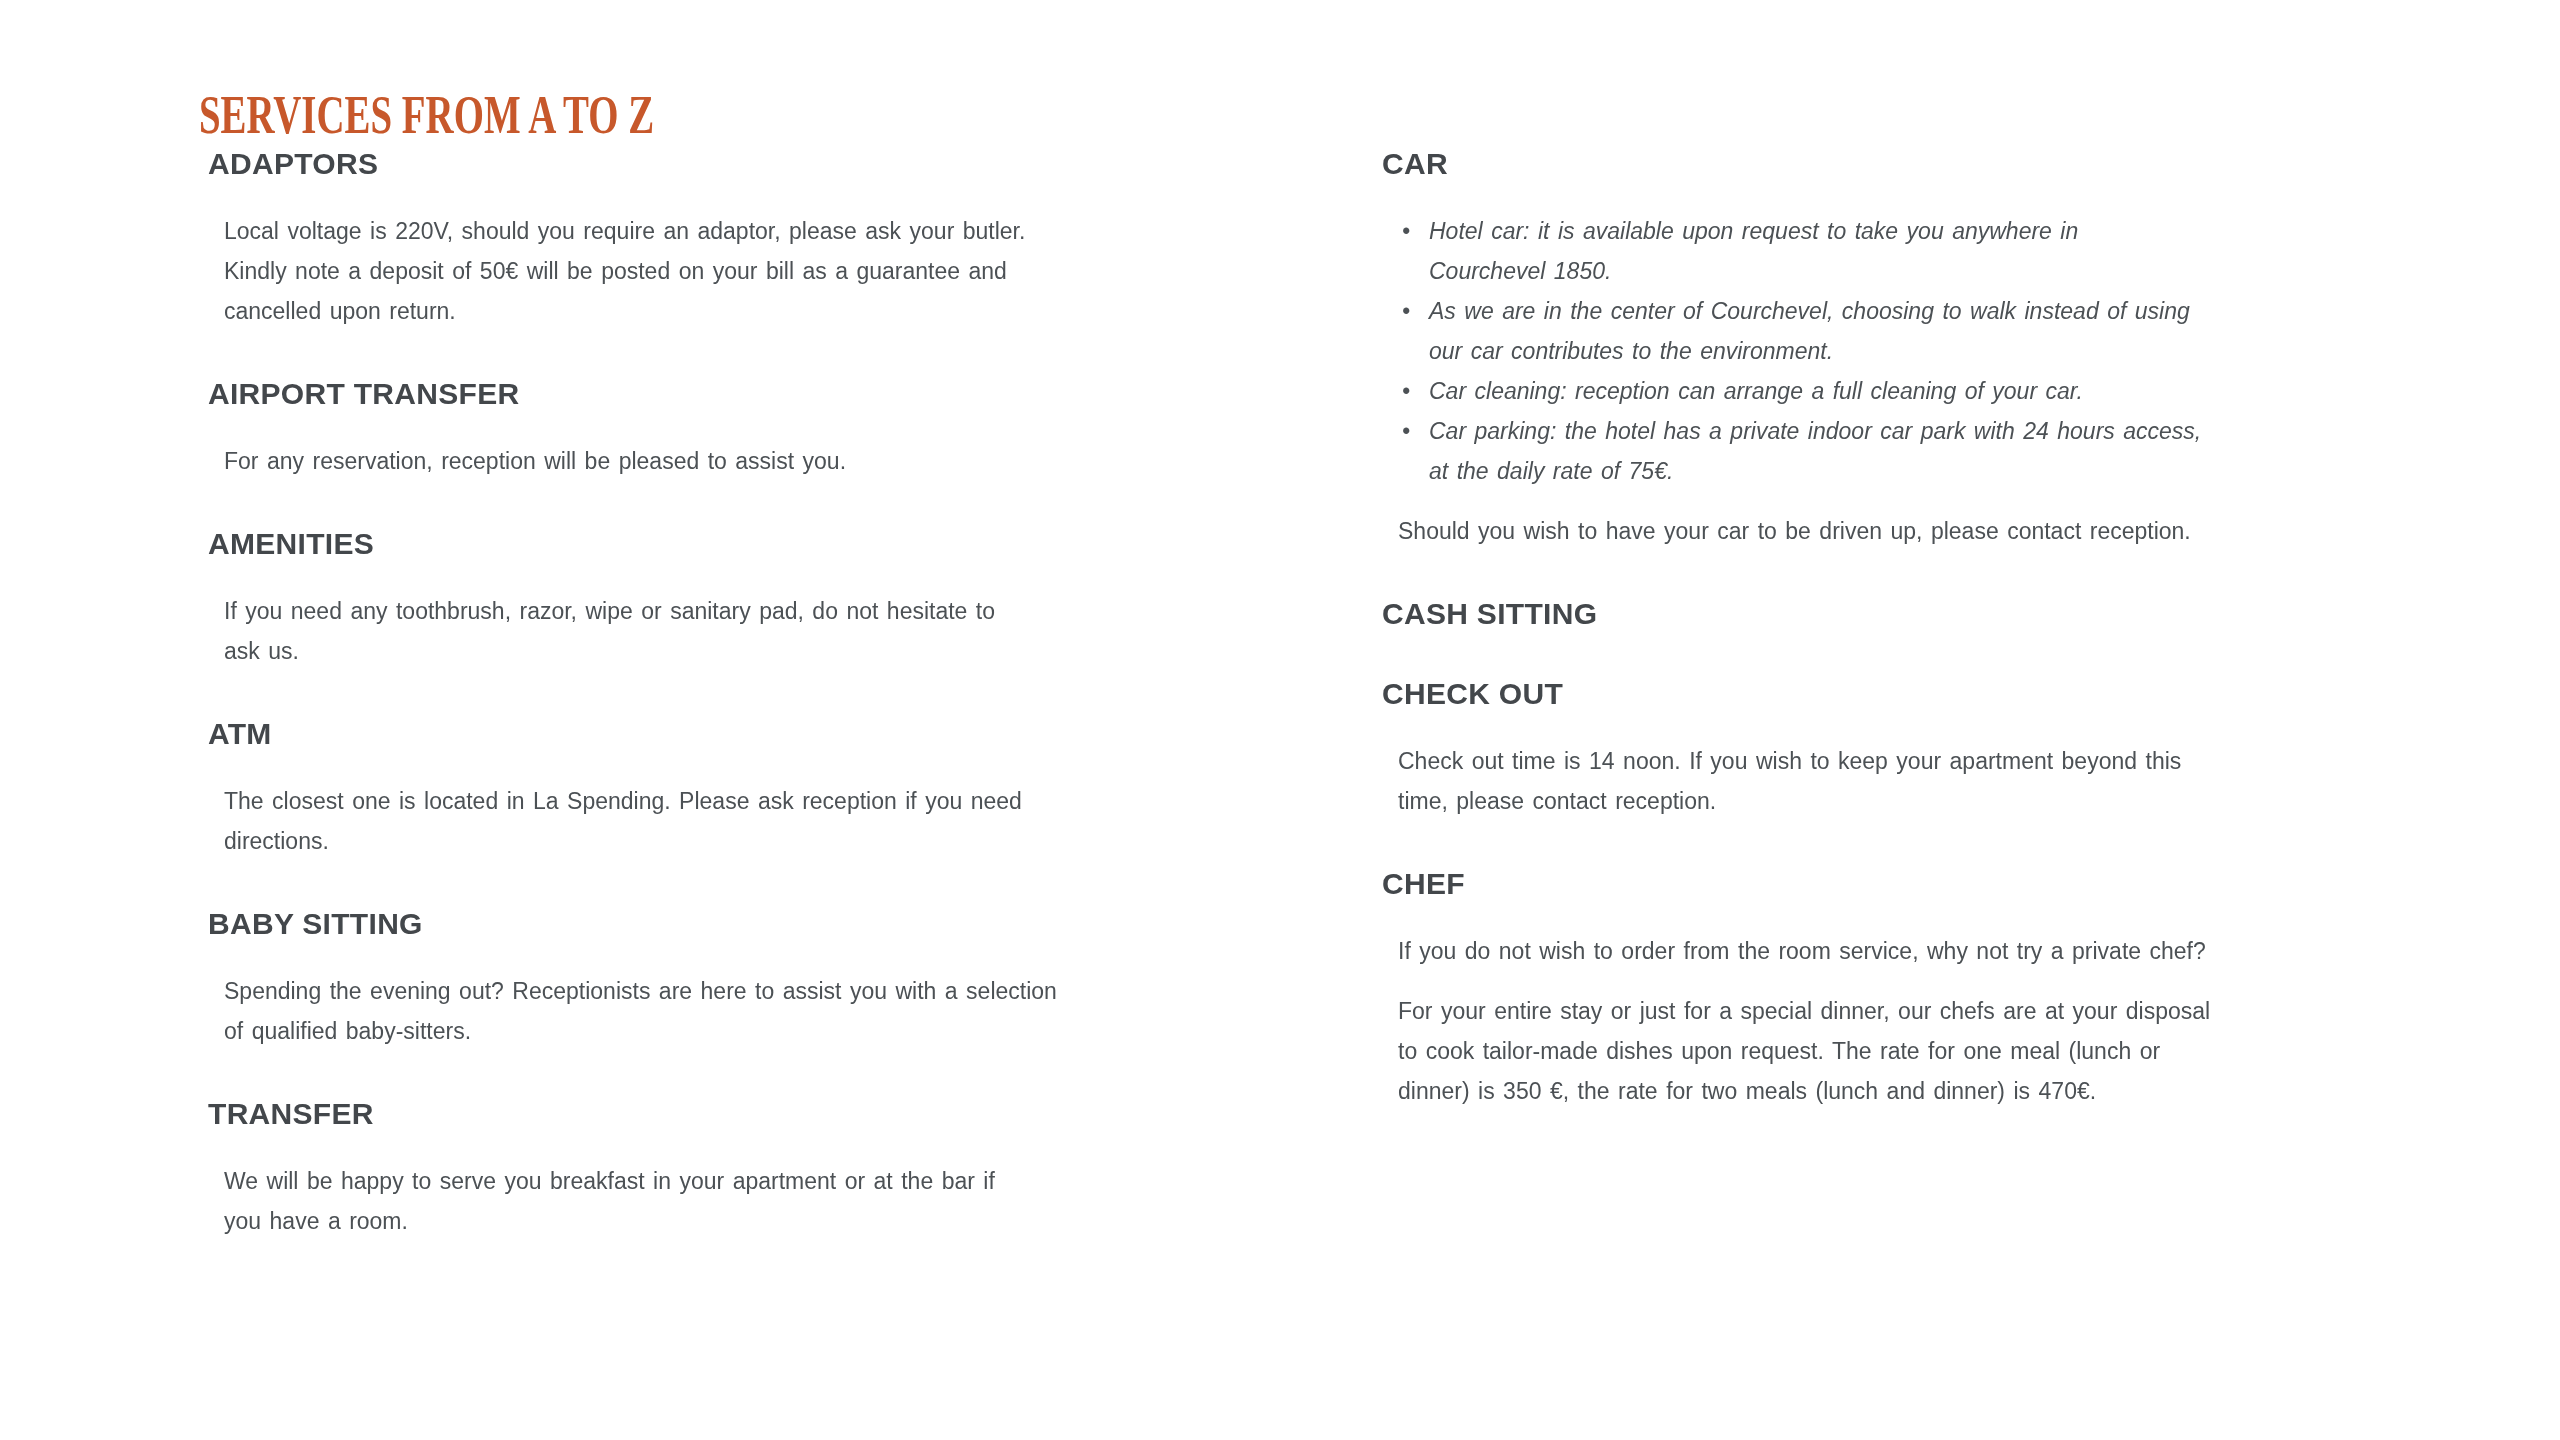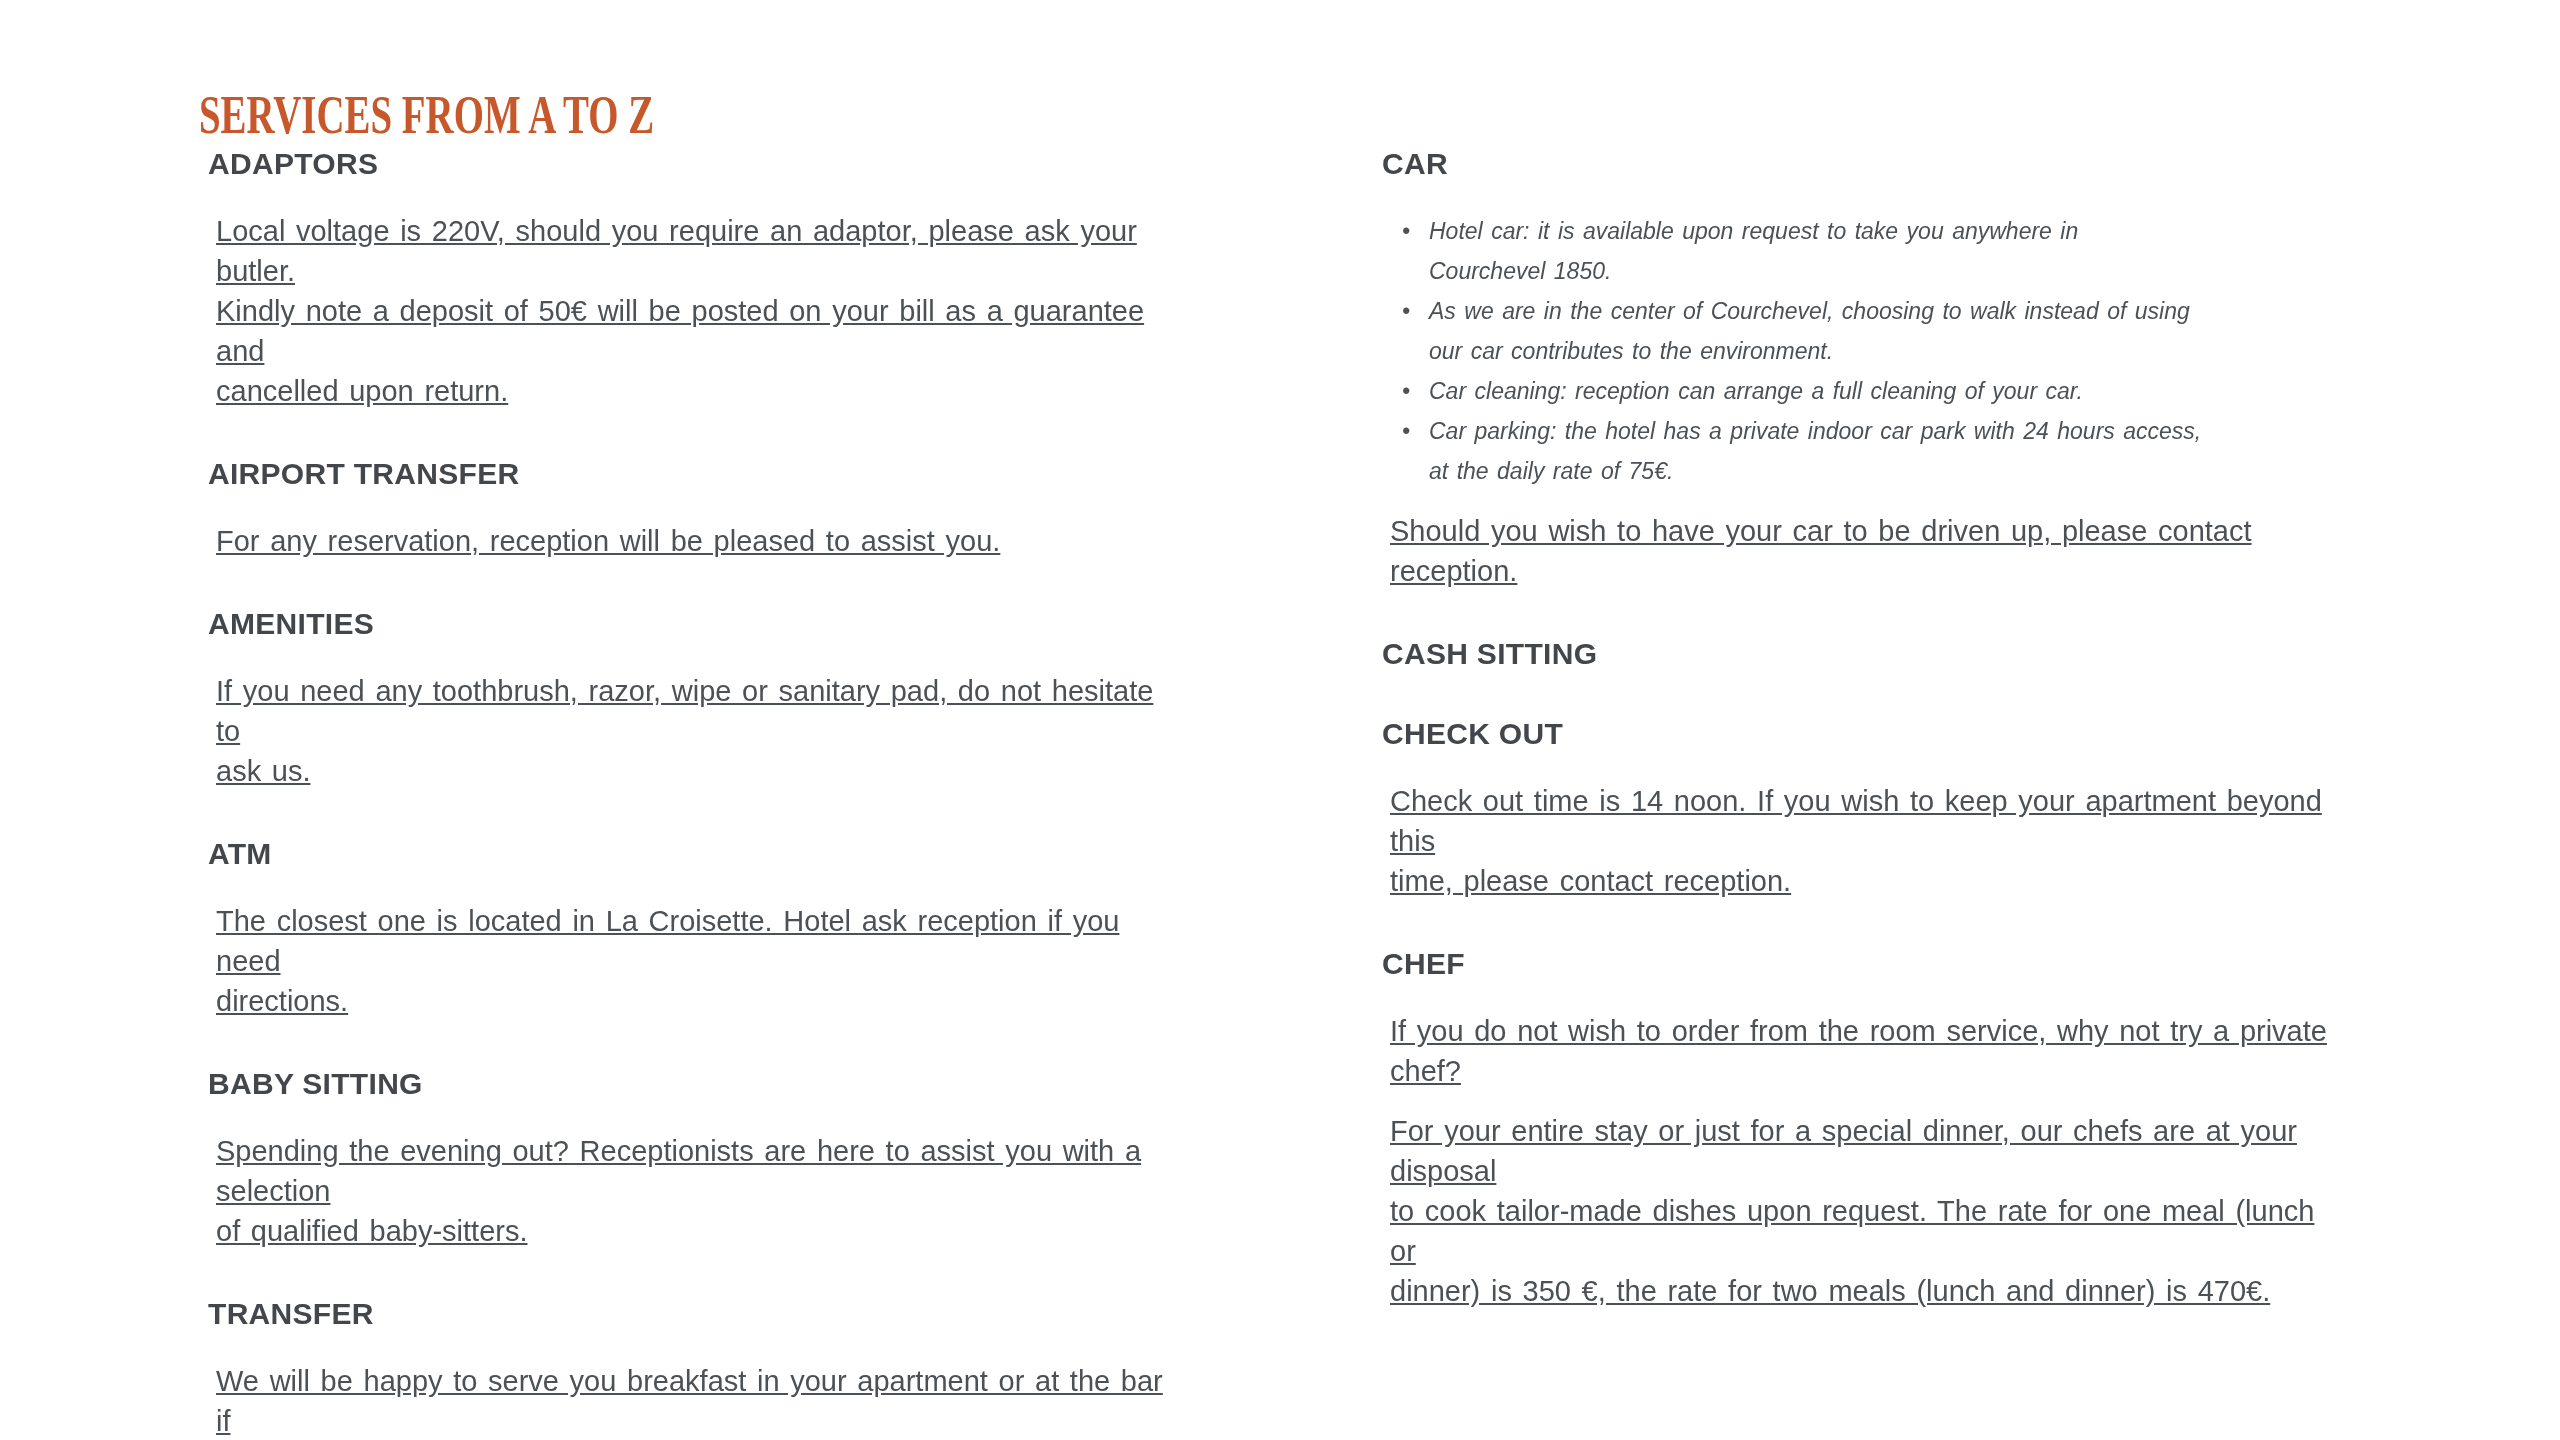--- a/index.html
+++ b/index.html
@@ -40,27 +40,26 @@
   h2.svc-heading {
     margin: 0 0 30px 0;
     font-size: 30px;
     line-height: 34px;
     font-weight: 700;
     color: var(--heading, #43474B);
     letter-spacing: 0.3px;
   }
 
   p.svc-body {
-    margin: 8px;
-    font-size: 29px;
+    margin: 16px;
+    font-size: 23px;
     line-height: 40px;
     color: var(--body, #4C5155);
     white-space: pre-line;
     word-spacing: 0.09em;
-    text-decoration: underline;
   }
   p.svc-body + p.svc-body,
   ul.bullets + p.svc-body { margin-top: 20px; }
 
   ul.bullets {
     list-style: none;
     margin: 0;
     padding: 0;
   }
   ul.bullets li {
@@ -99,21 +98,21 @@
         <h2 class="svc-heading">AIRPORT TRANSFER</h2>
         <p class="svc-body">For any reservation, reception will be pleased to assist you.</p>
       </section>
       <section class="svc">
         <h2 class="svc-heading">AMENITIES</h2>
         <p class="svc-body">If you need any toothbrush, razor, wipe or sanitary pad, do not hesitate to
 ask us.</p>
       </section>
       <section class="svc">
         <h2 class="svc-heading">ATM</h2>
-        <p class="svc-body">The closest one is located in La Croisette. Hotel ask reception if you need
+        <p class="svc-body">The closest one is located in La Spending. Please ask reception if you need
 directions.</p>
       </section>
       <section class="svc">
         <h2 class="svc-heading">BABY SITTING</h2>
         <p class="svc-body">Spending the evening out? Receptionists are here to assist you with a selection
 of qualified baby-sitters.</p>
       </section>
       <section class="svc">
         <h2 class="svc-heading">TRANSFER</h2>
         <p class="svc-body">We will be happy to serve you breakfast in your apartment or at the bar if

